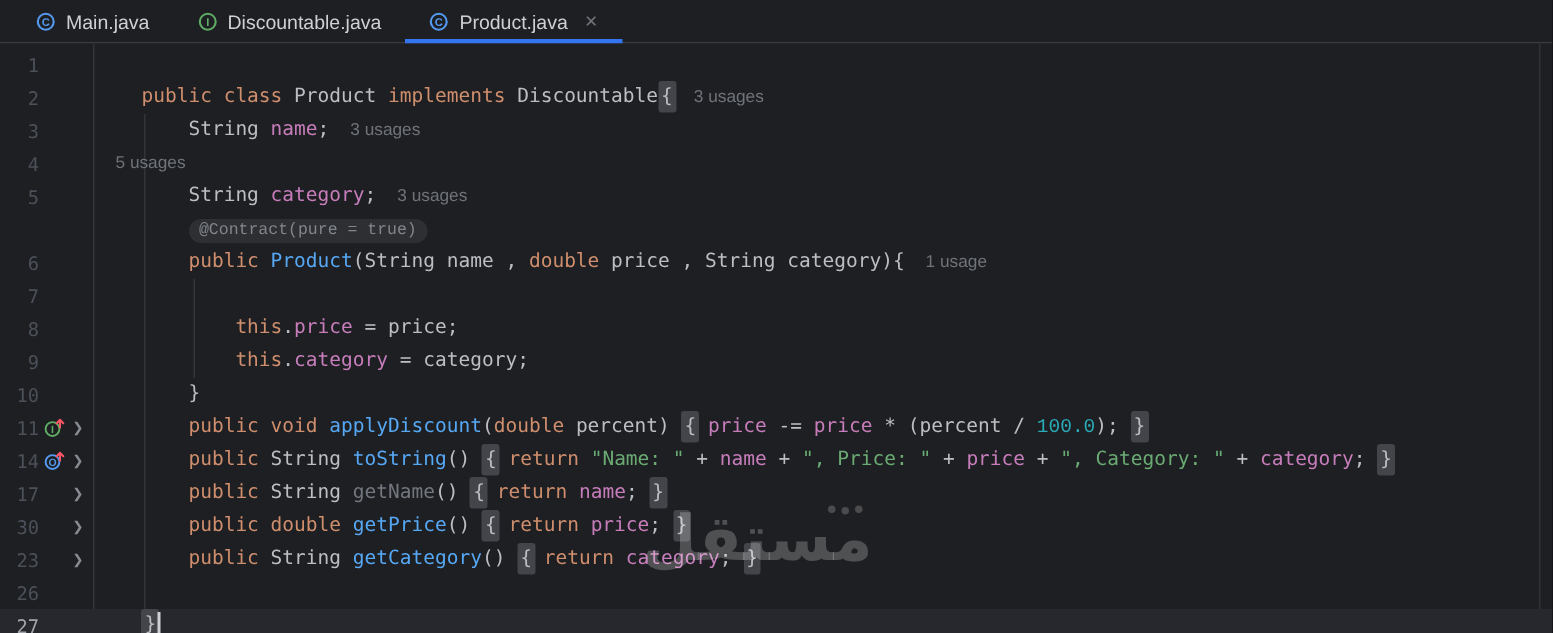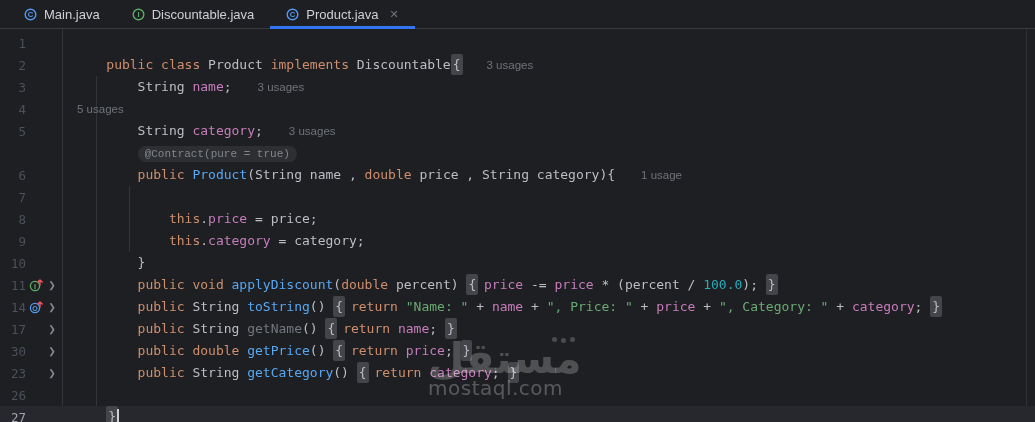--- a/index.html
+++ b/index.html
@@ -35,30 +35,30 @@
   .margin-guide { position:absolute; left:1026px; top:0; bottom:0; width:1px; background:var(--marginGuide); }
   .lines { position:absolute; left:0; right:0; top:3px; }
   .line  { display:flex; align-items:center; height:22px; }
   .line.current { background:var(--currentLine); }
   .gutter { flex:none; display:flex; align-items:center; width:63px; height:100%; }
   .lnum  { width:26px; text-align:right; font:12.5px "DejaVu Sans Mono", monospace; color:var(--lnum); cursor:pointer; }
   .line.current .lnum { color:var(--lnumActive); }
   .gicon { width:18px; margin-left:1px; display:flex; justify-content:center; align-items:center; }
   .gfold { width:14px; text-align:center; font-size:9px; color:#868A91; cursor:pointer; }
   pre.code {
-    margin:12px; font:13px/22px "DejaVu Sans Mono", monospace;
+    margin:0; font:13px/22px "DejaVu Sans Mono", monospace;
     white-space:pre; color:var(--text);
   }
   .tk-k { color:var(--kw); }
   .tk-d { color:var(--text); }
   .tk-f { color:var(--field); }
   .tk-m { color:var(--method); }
   .tk-u { color:var(--methodUnused); }
   .tk-s { color:var(--string); }
-  .tk-n { color:var(--number); }
+  .tk-n { color:var(--number);font-family:Liberation Mono, monospace; }
   .tk-b, .tk-bm {
     background:var(--braceBg); border-radius:2px;
     padding:3px 2px; margin:0 -2px 0 0; color:var(--text);
   }
   .usage {
     margin-left:14px; font-size:11.5px; color:var(--hint);
     white-space:nowrap; cursor:pointer;
   }
   .inlay {
     font-family:Liberation Mono, monospace; font-size:11px;
@@ -278,16 +278,15 @@
             <span class="gfold"></span>
           </div>
           <pre class="code"><span class="tk-d">    </span><span class="tk-bm">}</span><span class="caret"></span></pre>
         </div>
       </div>
   </div>
 
   <div class="watermark">
     <div class="wm-paw"></div>
     <div class="wm-logo">مستقل</div>
-    <div class="wm-site">mostaql.com</div>
   </div>
 
 </div>
 
 </body></html>

